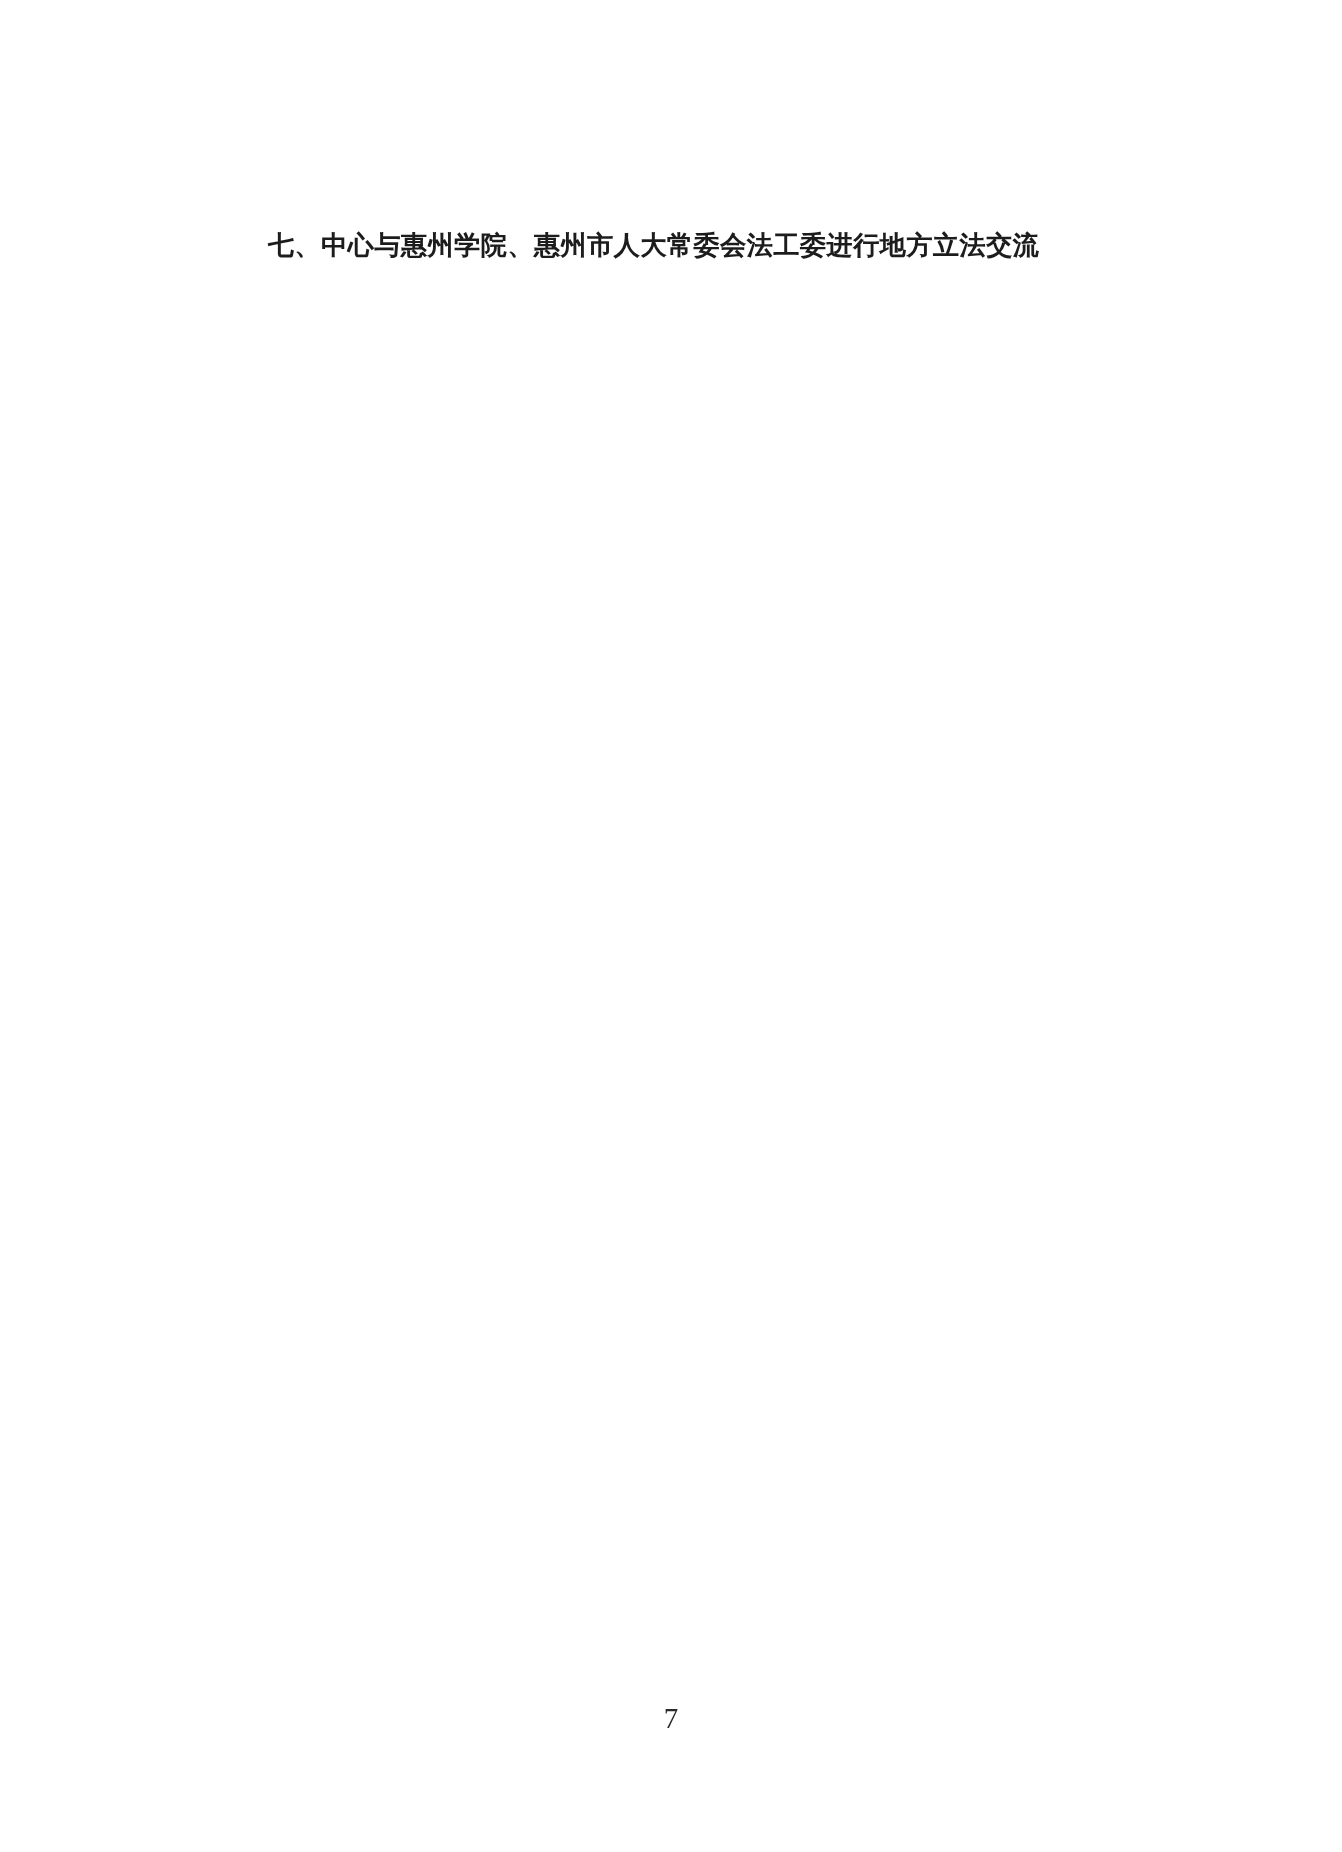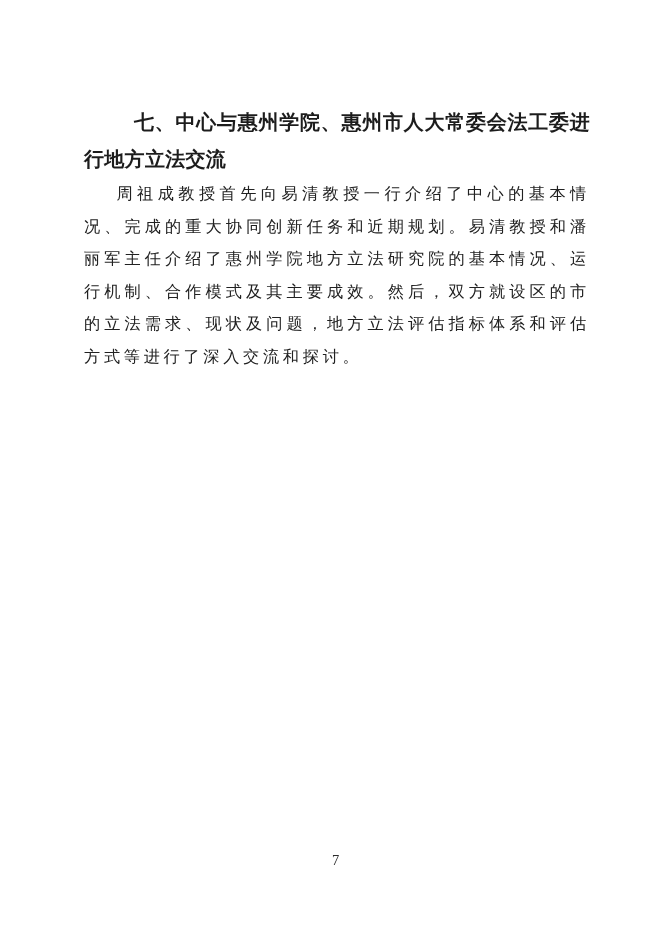--- a/index.html
+++ b/index.html
@@ -18,21 +18,21 @@
   .content {
     position: absolute;
     left: 84px;
     top: 0;
     width: 506px;
   }
   .doc-heading {
     margin: 104px 0 0 0;
     font-family: "Liberation Sans", "DejaVu Sans", sans-serif;
     font-weight: 700;
-    font-size: 20px;
+    font-size: 13px;
     line-height: 37px;
     letter-spacing: 0.3px;
     color: #1c1c1c;
     text-indent: 50px;
     text-align: justify;
     text-justify: inter-character;
   }
   .doc-para {
     margin: 0 0 3px 0;
     font-family: "Liberation Serif", "DejaVu Serif", serif;
@@ -59,18 +59,17 @@
     font-size: 14.5px;
     color: #2b2b2b;
   }
 </style>
 </head>
 <body>
 
 <div class="page">
   <div class="content">
     <h1 class="doc-heading">七、中心与惠州学院、惠州市人大常委会法工委进行地方立法交流</h1>
-    <p class="doc-para">周祖成教授首先向易清教授一行介绍了中心的基本情况、完成的重大协同创新任务和近期规划。易清教授和潘丽军主任介绍了惠州学院地方立法研究院的基本情况、运行机制、合作模式及其主要成效。然后，双方就设区的市的立法需求、现状及问题，地方立法评估指标体系和评估方式等进行了深入交流和探讨。</p>
   </div>
   <div class="page-footer">
     <span class="page-number">7</span>
   </div>
 </div>
 
 </body></html>

